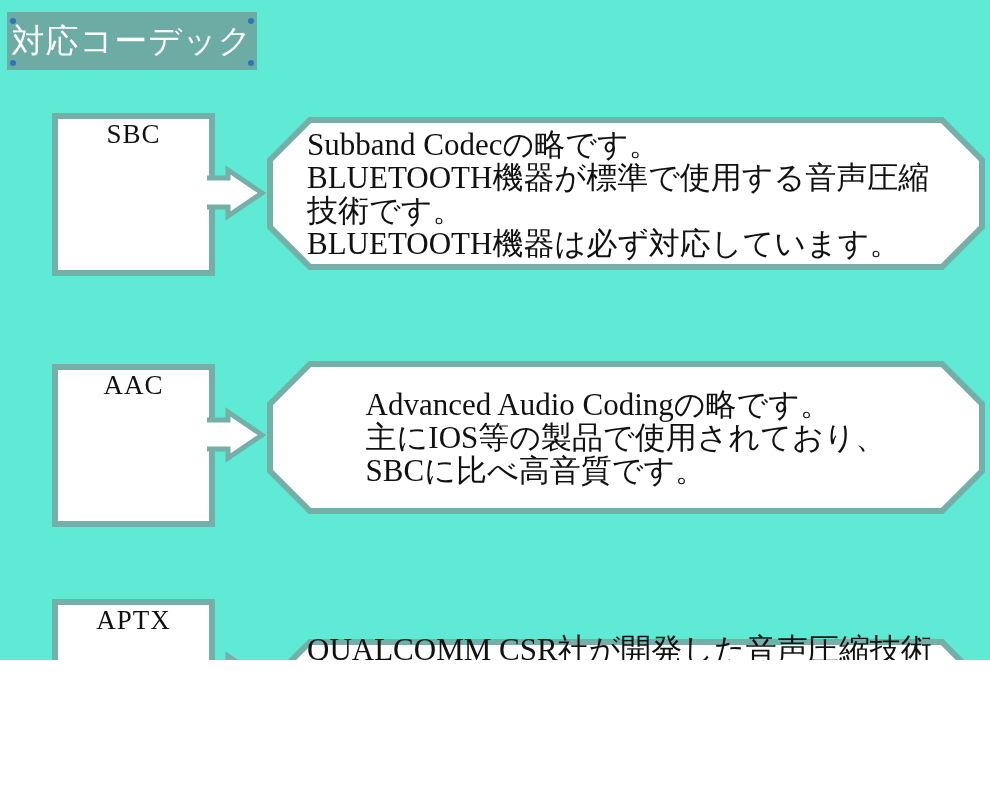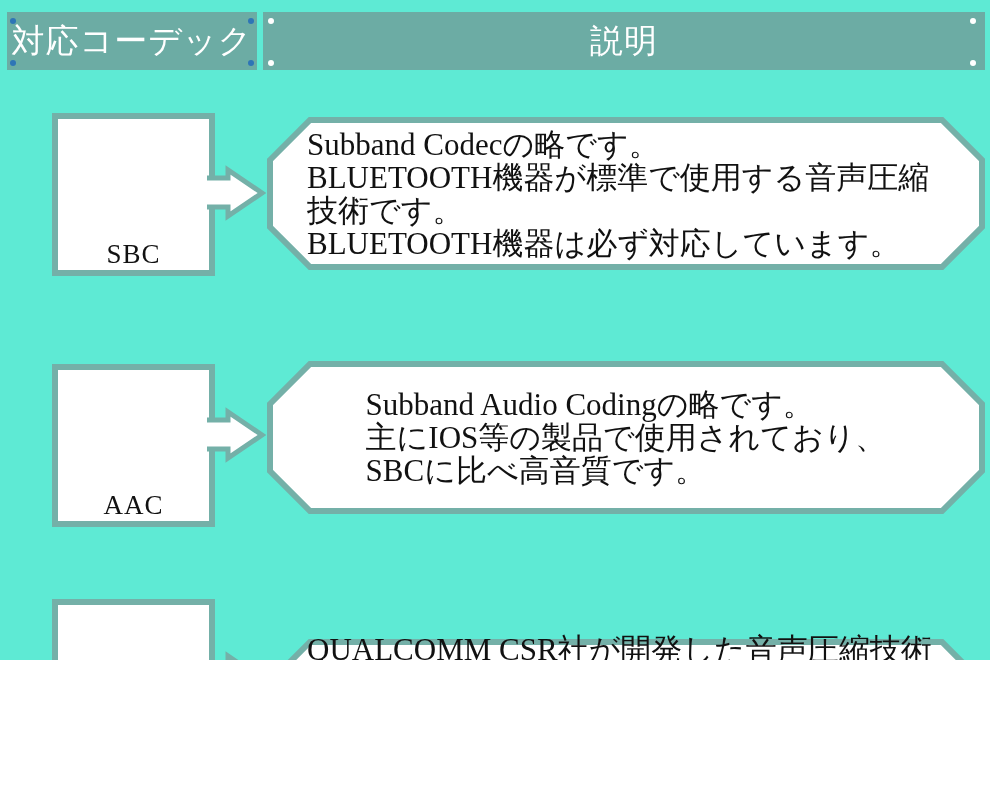--- a/index.html
+++ b/index.html
@@ -49,21 +49,21 @@
   
   .codec-box {
     position: absolute;
     left: 52px;
     width: 163px;
     height: 163px;
     box-sizing: border-box;
     border: 6px solid #74B0A8;
     background: #ffffff;
     display: flex;
-    align-items: flex-end;
+    align-items: flex-start;
     justify-content: center;
   }
   .codec-label {
     font-size: 27px;
     color: #111111;
     letter-spacing: 1px;
   }
 
   
   .arrow {
@@ -119,27 +119,20 @@
 <div class="canvas">
 
   <div class="header-cell col1">
     <span class="header-label">対応コーデック</span>
     <span class="handle blue" style="left:3px;  top:6px;"></span>
     <span class="handle blue" style="left:241px;top:6px;"></span>
     <span class="handle blue" style="left:3px;  top:48px;"></span>
     <span class="handle blue" style="left:241px;top:48px;"></span>
   </div>
 
-  <div class="header-cell col2">
-    <span class="header-label">説明</span>
-    <span class="handle white" style="left:5px;  top:6px;"></span>
-    <span class="handle white" style="left:5px;  top:48px;"></span>
-    <span class="handle white" style="left:707px;top:6px;"></span>
-    <span class="handle white" style="left:707px;top:48px;"></span>
-  </div>
 
   <div class="row1">
     <div class="codec-box">
       <span class="codec-label">SBC</span>
     </div>
     <svg class="arrow" viewBox="0 0 60 64">
       <path d="M 1 16 H 22 V 8 L 56 31 L 22 54 V 45 H 1" fill="#ffffff" stroke="#74B0A8" stroke-width="5" stroke-linejoin="miter"></path>
     </svg>
     <div class="desc-box">
       <svg class="octagon" viewBox="0 0 718 153" preserveAspectRatio="none">
@@ -155,21 +148,21 @@
     <div class="codec-box">
       <span class="codec-label">AAC</span>
     </div>
     <svg class="arrow" viewBox="0 0 60 64">
       <path d="M 1 16 H 22 V 8 L 56 31 L 22 54 V 45 H 1" fill="#ffffff" stroke="#74B0A8" stroke-width="5" stroke-linejoin="miter"></path>
     </svg>
     <div class="desc-box">
       <svg class="octagon" viewBox="0 0 718 153" preserveAspectRatio="none">
         <polygon points="3,43 43,3 675,3 715,43 715,110 675,150 43,150 3,110" fill="#ffffff" stroke="#74B0A8" stroke-width="6"></polygon>
       </svg>
-      <div class="desc-text">Subband Audio Codingの略です。
+      <div class="desc-text">Advanced Audio Codingの略です。
 主にIOS等の製品で使用されており、
 SBCに比べ高音質です。</div>
     </div>
   </div>
 
   <div class="row3">
     <div class="codec-box">
       <span class="codec-label">APTX</span>
     </div>
     <svg class="arrow" viewBox="0 0 60 64">

